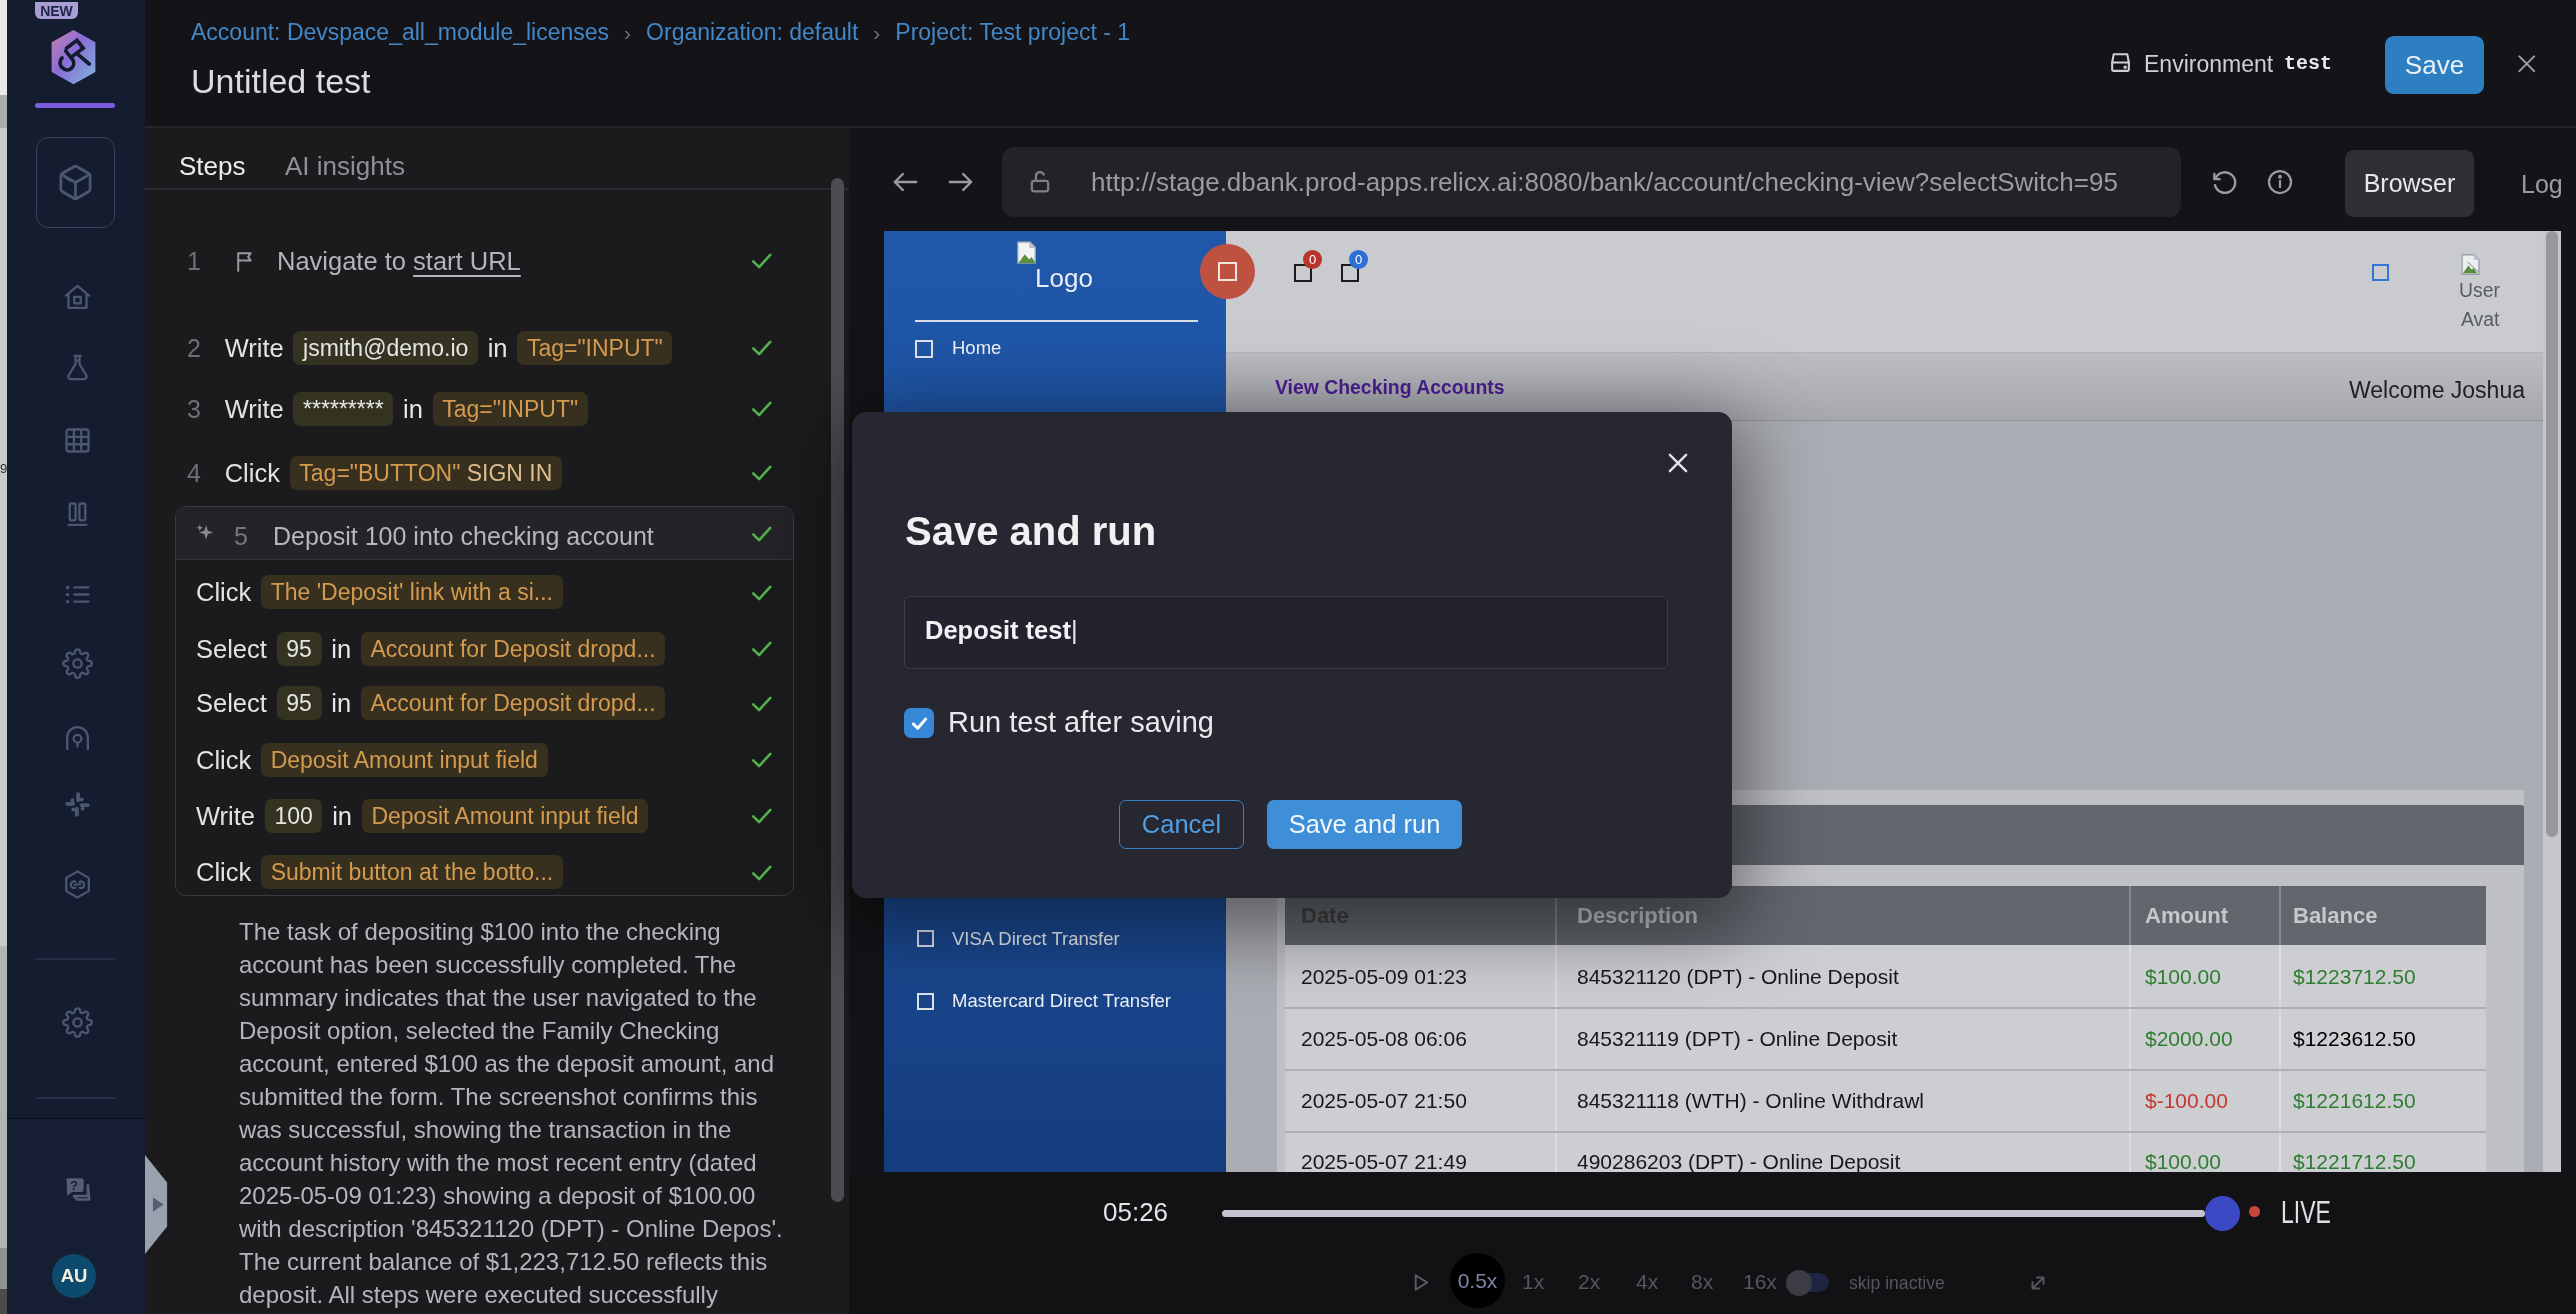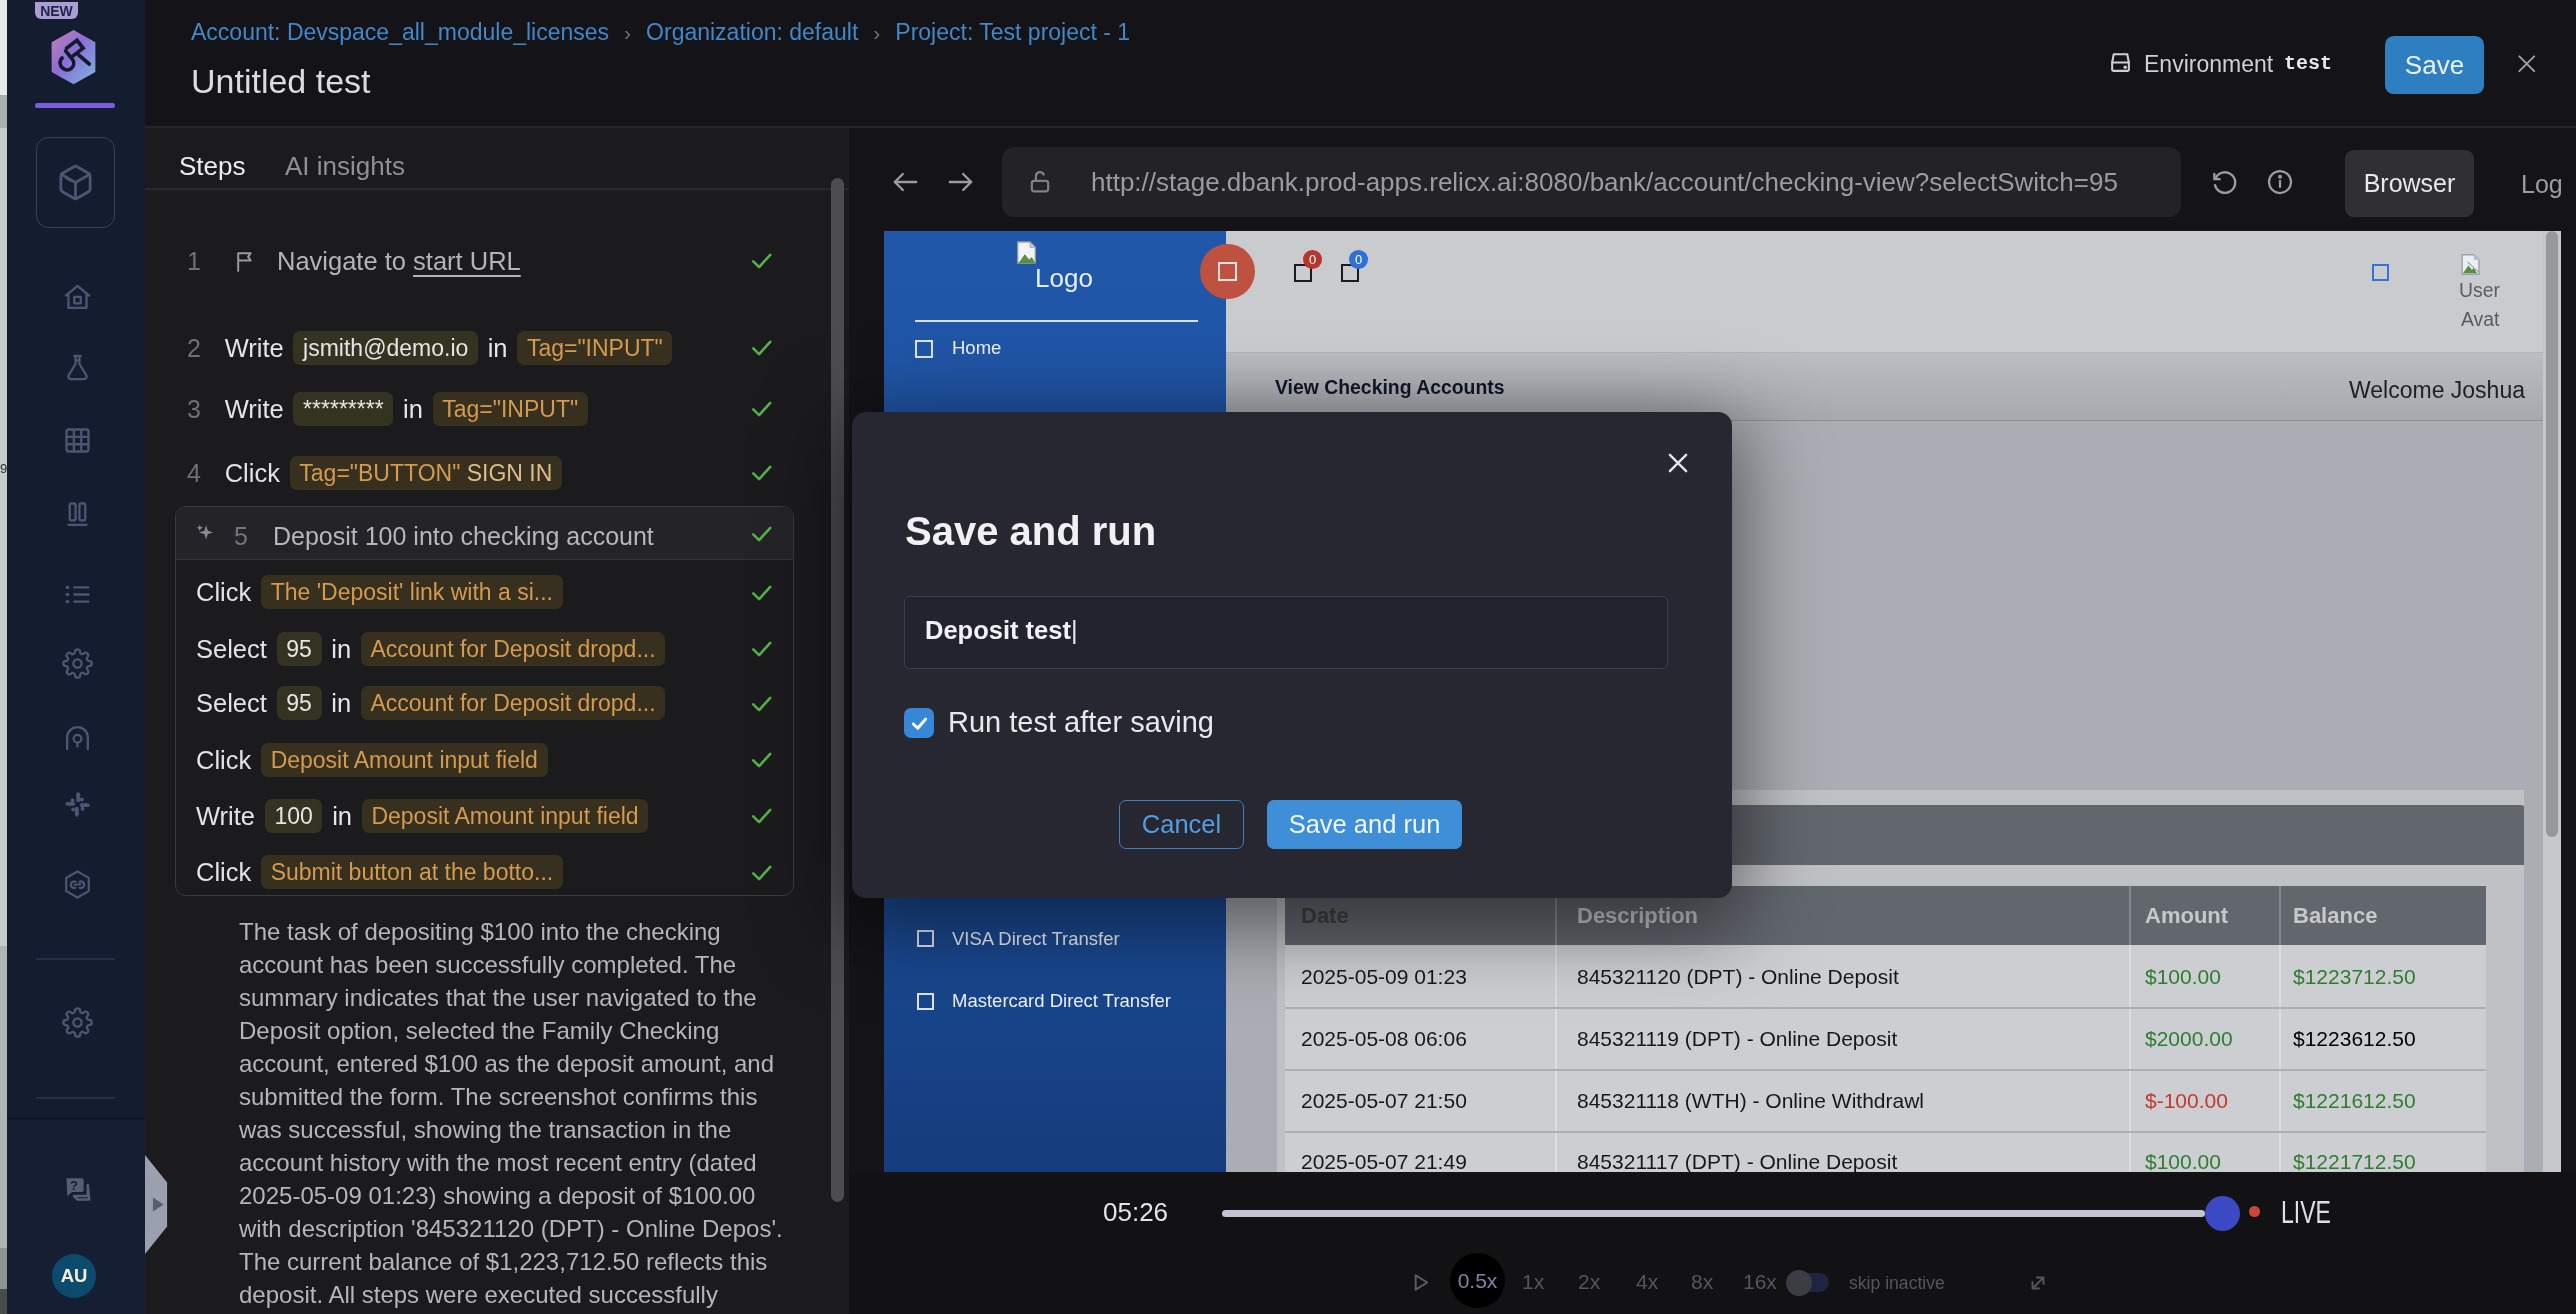--- a/index.html
+++ b/index.html
@@ -268,21 +268,21 @@
   <circle cx="12" cy="12" r="8.8"></circle>
     <path d="M12 11v5"></path>
     <circle cx="12" cy="7.8" r="0.7" fill="#9b9ba1"></circle>
 </svg>
 <div class="abs flex" style="left:2345px;top:150px;width:129px;height:67px;border-radius:8.8px;background:#2f2f34;justify-content:center;color:#e8e8ea;font-size:25px;">Browser</div>
 <div class="abs" style="left:2521px;top:170px;font-size:25px;color:#9b9ba2;">Log</div>
 
 <div class="abs" style="left:884px;top:231px;width:1659px;height:941px;background:#abadb4;overflow:hidden;">
   <div class="abs" style="left:0;top:0;width:1659px;height:121px;background:#c9cbcf;"></div>
   <div class="abs" style="left:0;top:121px;width:1659px;height:67px;background:linear-gradient(180deg,#bcbdc2,#a6a8ae);border-top:1.8px solid #b2b4b9;border-bottom:1.8px solid #8e9095;"></div>
-  <div class="abs" style="left:391px;top:145px;font-size:19.4px;font-weight:bold;color:#0f172a;">View Checking Accounts</div>
+  <div class="abs" style="left:391px;top:145px;font-size:19.4px;font-weight:bold;color:#4c1d95;">View Checking Accounts</div>
   <div class="abs" style="left:1465px;top:146px;font-size:23px;color:#202124;white-space:nowrap;">Welcome Joshua</div>
 
   <div class="abs" style="left:393px;top:559px;width:1247px;height:383px;background:#c0c1c5;"></div>
   <div class="abs" style="left:393px;top:574px;width:1247px;height:60px;background:#62676e;border-radius:2.6px 2.6px 0 0;"></div>
 
   <div class="abs" style="left:401px;top:655px;width:1201px;height:60px;background:#62676e;"></div>
   <div class="abs" style="left:671px;top:655px;width:1.8px;height:60px;background:#84888f;"></div>
   <div class="abs" style="left:1245px;top:655px;width:1.8px;height:60px;background:#84888f;"></div>
   <div class="abs" style="left:1395px;top:655px;width:1.8px;height:60px;background:#84888f;"></div>
   <div class="abs" style="left:417px;top:672px;font-size:22px;font-weight:bold;color:#404040;">Date</div>
@@ -303,21 +303,21 @@
   <div class="abs" style="left:1409px;top:734px;font-size:21px;color:#2f7d32;">$1223712.50</div>
   <div class="abs" style="left:417px;top:796px;font-size:21px;color:#17181a;">2025-05-08 06:06</div>
   <div class="abs" style="left:693px;top:796px;font-size:21px;color:#17181a;">845321119 (DPT) - Online Deposit</div>
   <div class="abs" style="left:1261px;top:796px;font-size:21px;color:#2f7d32;">$2000.00</div>
   <div class="abs" style="left:1409px;top:796px;font-size:21px;color:#000000;">$1223612.50</div>
   <div class="abs" style="left:417px;top:858px;font-size:21px;color:#17181a;">2025-05-07 21:50</div>
   <div class="abs" style="left:693px;top:858px;font-size:21px;color:#17181a;">845321118 (WTH) - Online Withdrawl</div>
   <div class="abs" style="left:1261px;top:858px;font-size:21px;color:#c3392f;">$-100.00</div>
   <div class="abs" style="left:1409px;top:858px;font-size:21px;color:#2f7d32;">$1221612.50</div>
   <div class="abs" style="left:417px;top:919px;font-size:21px;color:#17181a;">2025-05-07 21:49</div>
-  <div class="abs" style="left:693px;top:919px;font-size:21px;color:#17181a;">845321117 (DPT) - Online Deposit</div>
+  <div class="abs" style="left:693px;top:919px;font-size:21px;color:#17181a;">490286203 (DPT) - Online Deposit</div>
   <div class="abs" style="left:1261px;top:919px;font-size:21px;color:#2f7d32;">$100.00</div>
   <div class="abs" style="left:1409px;top:919px;font-size:21px;color:#2f7d32;">$1221712.50</div>
 
   <div class="abs" style="left:0;top:0;width:342px;height:941px;background:linear-gradient(180deg,#2057a9 0%,#1e52a0 55%,#153c7c 100%);"></div>
   <svg class="abs" style="left:132px;top:8.8px;" width="21" height="25" viewBox="0 0 24 28">
     <path d="M2 2 h14 l6 6 v18 h-20 z" fill="#f2f3f5" stroke="#9aa0a8" stroke-width="1.5"></path>
     <path d="M16 2 l6 6 h-6 z" fill="#c9cdd3" stroke="#9aa0a8" stroke-width="1"></path>
     <path d="M3 26 l7-10 5 6 3-3 4 7 z" fill="#5a8f3e"></path>
   </svg>
   <div class="abs" style="left:151px;top:32px;font-size:26px;color:#e9edf3;">Logo</div>

